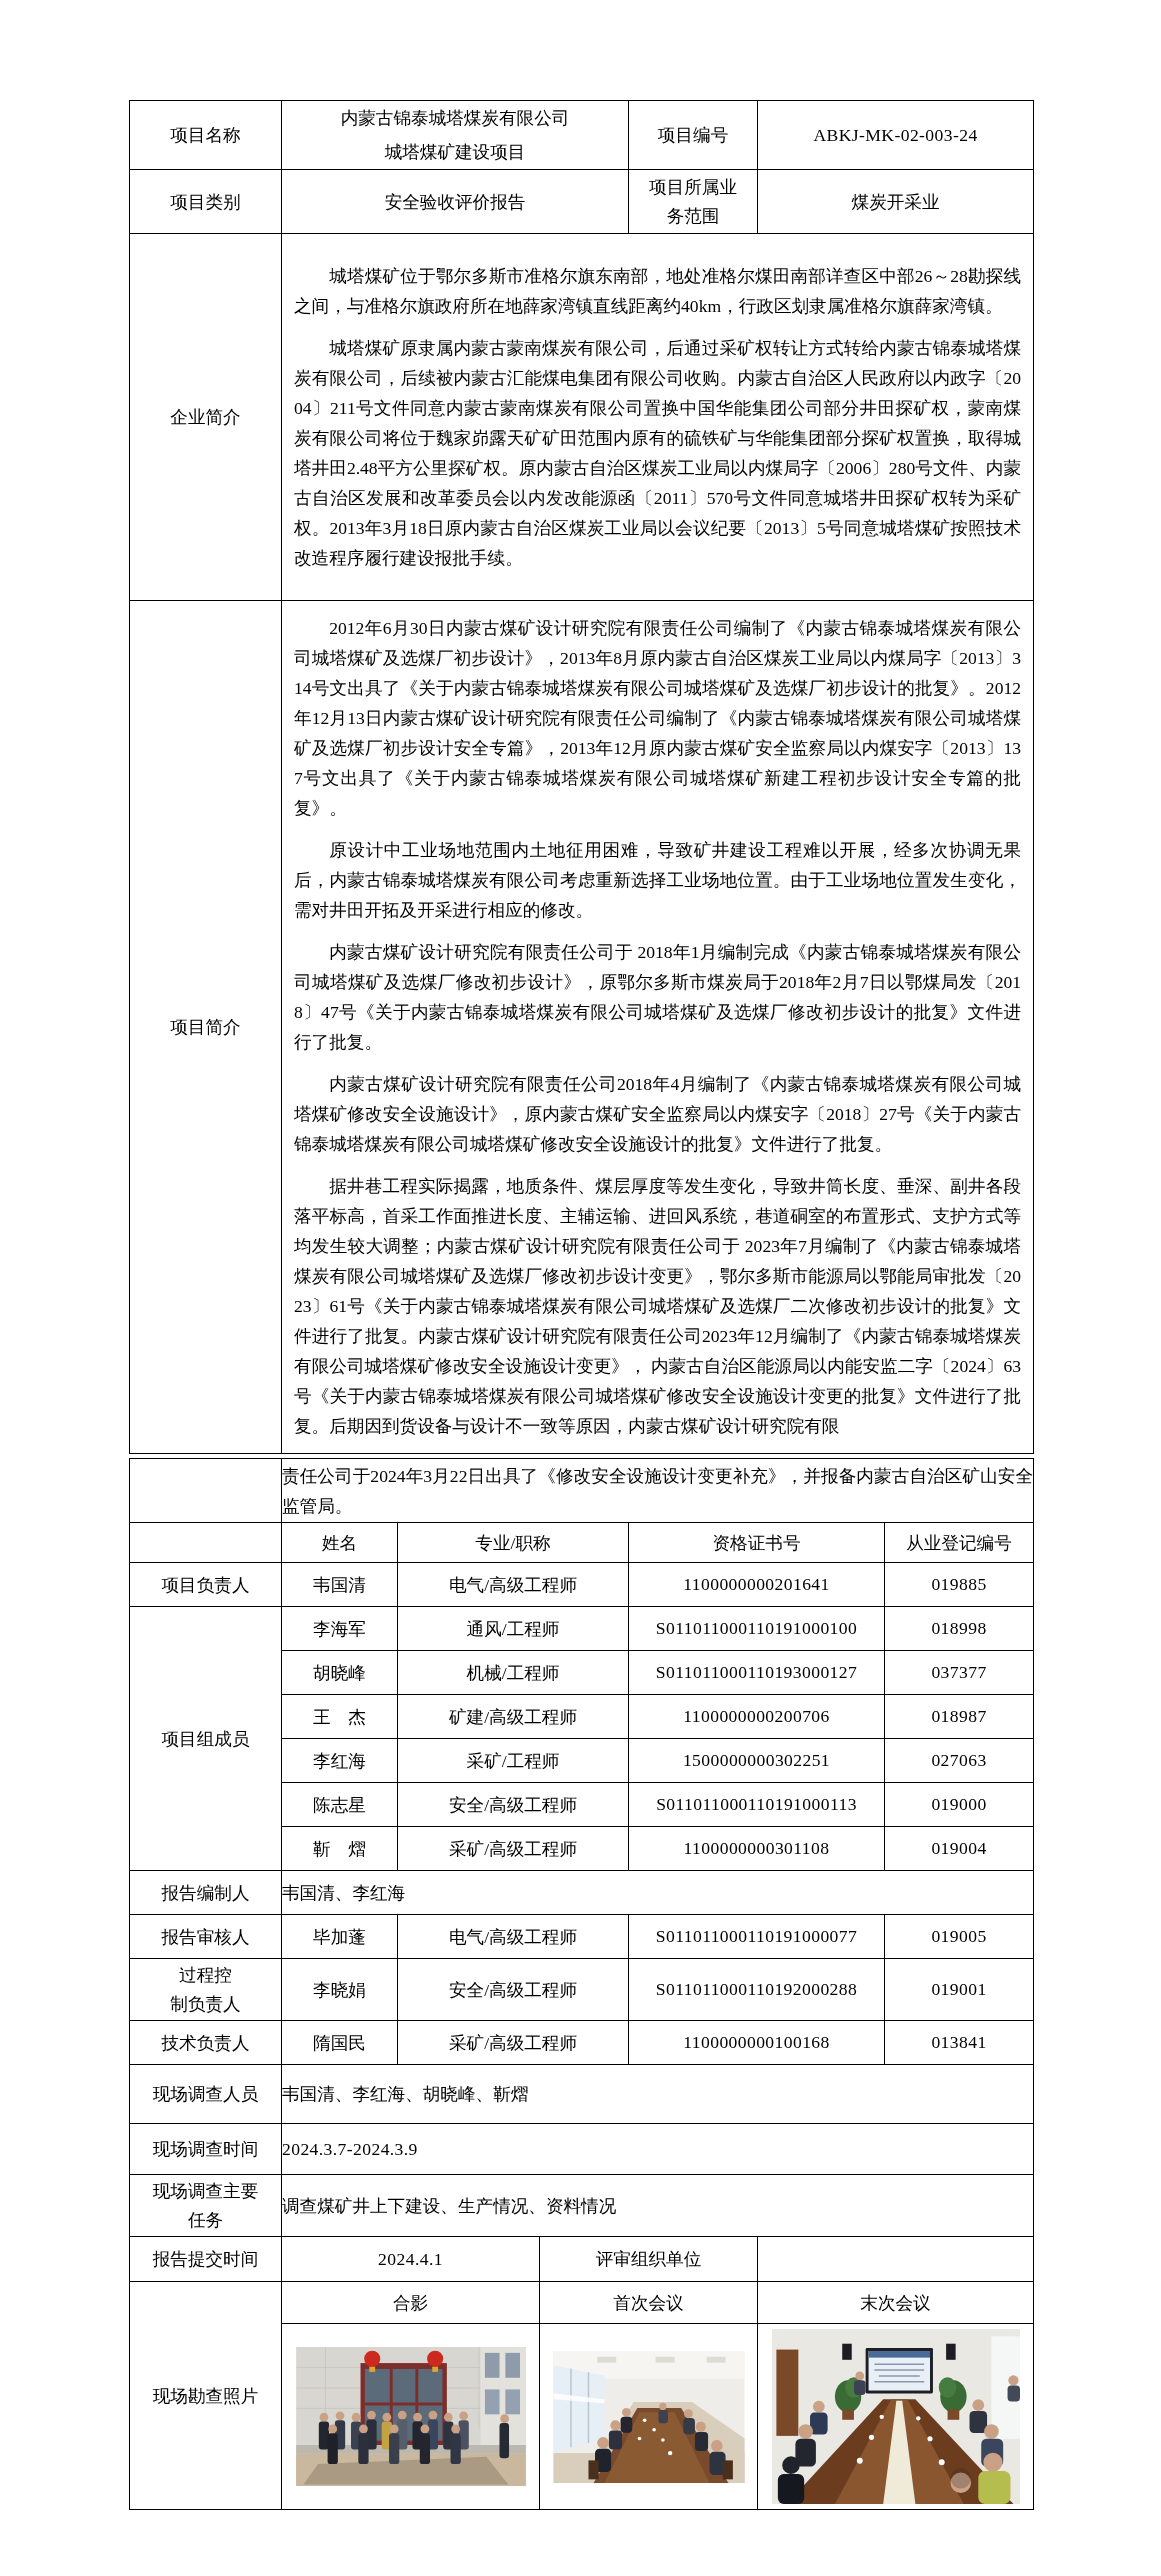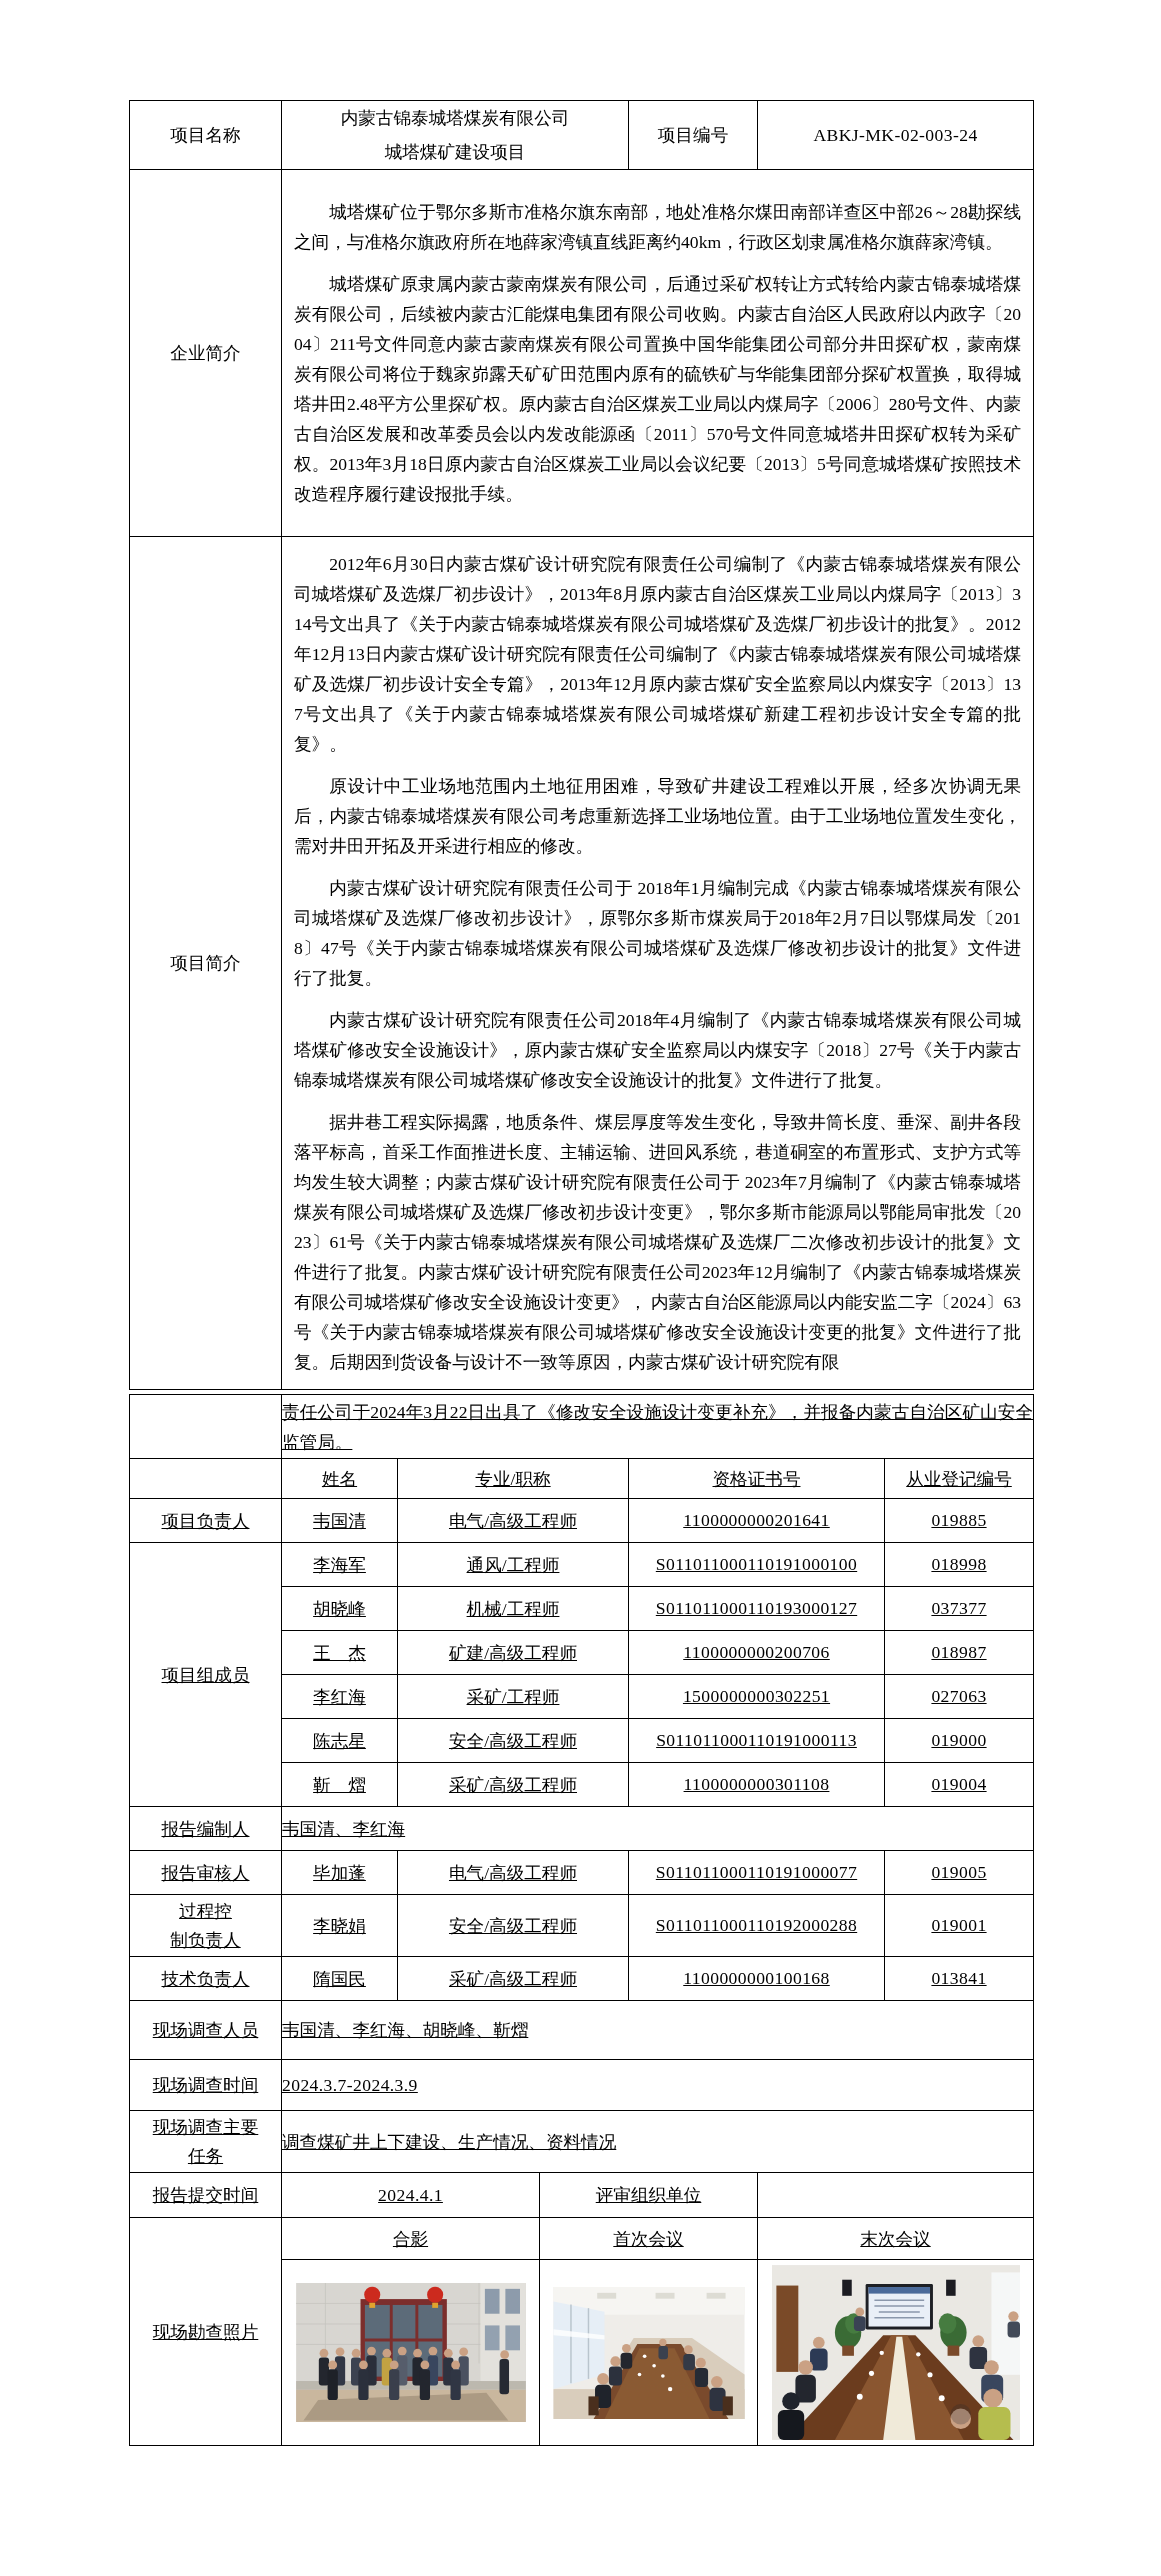--- a/index.html
+++ b/index.html
@@ -10,21 +10,21 @@
   .doc{position:absolute;left:129px;top:100px;width:903px;}
   table.grid{
     border-collapse:collapse;table-layout:fixed;width:903px;
     border:1.5px solid #000;
   }
   table.grid td{
     border:0.7px solid #000;padding:0;font-size:17.6px;vertical-align:middle;
     overflow:hidden;word-break:break-all;
   }
   tr.thick td{border-top-width:1.5px;}
-  .part2{margin-top:4.4px;text-decoration:underline;}
+  .part2{margin-top:4.4px;}
   .c{text-align:center;}
   .two-line span{display:block;line-height:29px;}
   .val-two-line span{display:block;line-height:34px;}
   .bold{font-weight:normal;}
   .text-cell{
     vertical-align:top;text-align:justify;
     padding:8.8px 10.2px 4.4px 10.2px;line-height:30px;
   }
   .text-cell p{margin:12px;text-indent:2em;}
   .left-val{text-align:left;padding-left:11.7px;}
@@ -52,20 +52,29 @@
         <tr style="height:62px">
       <td class="c">项目名称</td>
       <td class="c val-two-line" colspan="3">
         <span>内蒙古锦泰城塔煤炭有限公司</span>
         <span>城塔煤矿建设项目</span>
       </td>
       <td class="c">项目编号</td>
       <td class="c bold num" colspan="2">ABKJ-MK-02-003-24</td>
     </tr>
 
+    <tr class="thick" style="height:64px">
+      <td class="c">项目类别</td>
+      <td class="c" colspan="3">安全验收评价报告</td>
+      <td class="c two-line">
+        <span>项目所属业</span>
+        <span>务范围</span>
+      </td>
+      <td class="c bold" colspan="2">煤炭开采业</td>
+    </tr>
 
     <tr class="thick" style="height:367px">
       <td class="c">企业简介</td>
       <td class="text-cell" colspan="6">
         <p>城塔煤矿位于鄂尔多斯市准格尔旗东南部，地处准格尔煤田南部详查区中部26～28勘探线之间，与准格尔旗政府所在地薛家湾镇直线距离约40km，行政区划隶属准格尔旗薛家湾镇。</p>
         <p>城塔煤矿原隶属内蒙古蒙南煤炭有限公司，后通过采矿权转让方式转给内蒙古锦泰城塔煤炭有限公司，后续被内蒙古汇能煤电集团有限公司收购。内蒙古自治区人民政府以内政字〔2004〕211号文件同意内蒙古蒙南煤炭有限公司置换中国华能集团公司部分井田探矿权，蒙南煤炭有限公司将位于魏家峁露天矿矿田范围内原有的硫铁矿与华能集团部分探矿权置换，取得城塔井田2.48平方公里探矿权。原内蒙古自治区煤炭工业局以内煤局字〔2006〕280号文件、内蒙古自治区发展和改革委员会以内发改能源函〔2011〕570号文件同意城塔井田探矿权转为采矿权。2013年3月18日原内蒙古自治区煤炭工业局以会议纪要〔2013〕5号同意城塔煤矿按照技术改造程序履行建设报批手续。</p>
       </td>
     </tr>
 
     <tr class="thick" style="height:848px">

